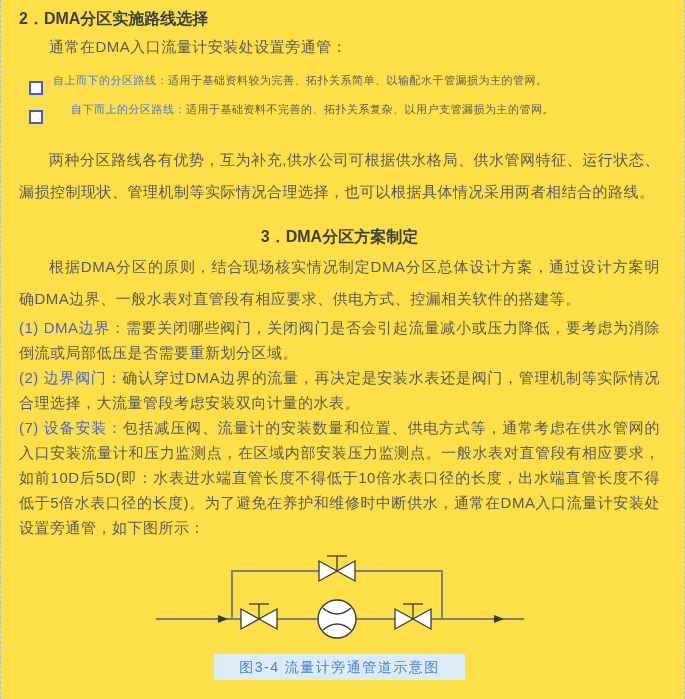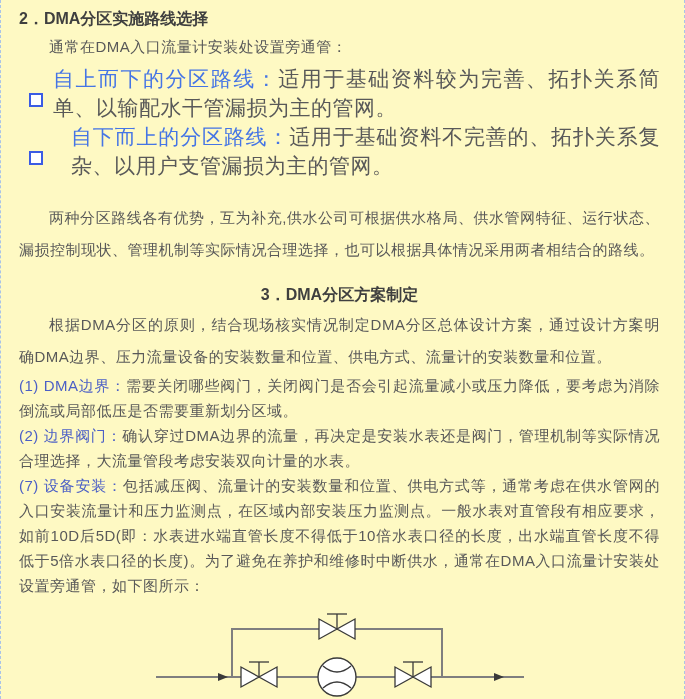--- a/index.html
+++ b/index.html
@@ -1,43 +1,43 @@
 <!DOCTYPE html>
 <html><head>
 <meta charset="utf-8">
 <style>
   html,body{margin:0;padding:0;background:#fff;}
   .page{
     position:relative;
     width:685px;height:699px;
     box-sizing:border-box;
-    background:#fef9c3;
+    background:#fde047;
     border-left:1px dashed #a9c3e8;
     border-right:1px dashed #a9c3e8;
     overflow:hidden;
     font-family:"Liberation Sans",sans-serif;
   }
   .content{padding:8px 24px 0 18px;}
   .h-title{
     font-size:16px;font-weight:bold;color:#3f3f3f;
     line-height:22px;margin:0;
   }
   .h-title.second{margin-top:18px;text-align:center;}
   p.body{
     font-size:15px;color:#595959;line-height:32px;
     letter-spacing:.5px;margin:0;text-align:justify;
   }
   p.indent{text-indent:2em;}
   p.intro1{margin-top:4px;line-height:26px;}
   p.summary{margin-top:20px;}
   p.intro3{margin-top:3px;}
   .bullet{
-    display:flex;align-items:center;
+    display:flex;align-items:flex-end;
     padding-left:10px;margin-top:6px;
-    font-size:21px;line-height:29px;letter-spacing:.5px;font-family:Liberation Mono, monospace;
+    font-size:11px;line-height:29px;letter-spacing:.5px;
   }
   .bullet + .bullet{margin-top:0;gap:18px;}
   .bullet-icon{
     flex:0 0 auto;width:10px;height:10px;
     border:2px solid #3b5ce4;margin:9px 10px 0 0;
     background:#fff;
   }
   .bullet-label{color:#4575e5;}
   .bullet-text,.num-text{color:#595959;text-align:justify;}
   .bullet-body{flex:1;text-align:justify;}
@@ -77,21 +77,21 @@
       <span class="bullet-icon"></span>
       <div class="bullet-body">
         <span class="bullet-label">自下而上的分区路线：</span><span class="bullet-text">适用于基础资料不完善的、拓扑关系复杂、以用户支管漏损为主的管网。</span>
       </div>
     </div>
 
     <p class="body indent summary">两种分区路线各有优势，互为补充,供水公司可根据供水格局、供水管网特征、运行状态、漏损控制现状、管理机制等实际情况合理选择，也可以根据具体情况采用两者相结合的路线。</p>
 
     <h2 class="h-title second">3．DMA分区方案制定</h2>
 
-    <p class="body indent intro3">根据DMA分区的原则，结合现场核实情况制定DMA分区总体设计方案，通过设计方案明确DMA边界、压力流量设备的安装数量和位置、供电方式、流量计的安装数量和位置。</p>
+    <p class="body indent intro3">根据DMA分区的原则，结合现场核实情况制定DMA分区总体设计方案，通过设计方案明确DMA边界、一般水表对直管段有相应要求、供电方式、控漏相关软件的搭建等。</p>
 
     <p class="numbered">
       <span class="num-label">(1) DMA边界：</span><span class="num-text">需要关闭哪些阀门，关闭阀门是否会引起流量减小或压力降低，要考虑为消除倒流或局部低压是否需要重新划分区域。</span>
     </p>
 
     <p class="numbered">
       <span class="num-label">(2) 边界阀门：</span><span class="num-text">确认穿过DMA边界的流量，再决定是安装水表还是阀门，管理机制等实际情况合理选择，大流量管段考虑安装双向计量的水表。</span>
     </p>
 
     <p class="numbered">

